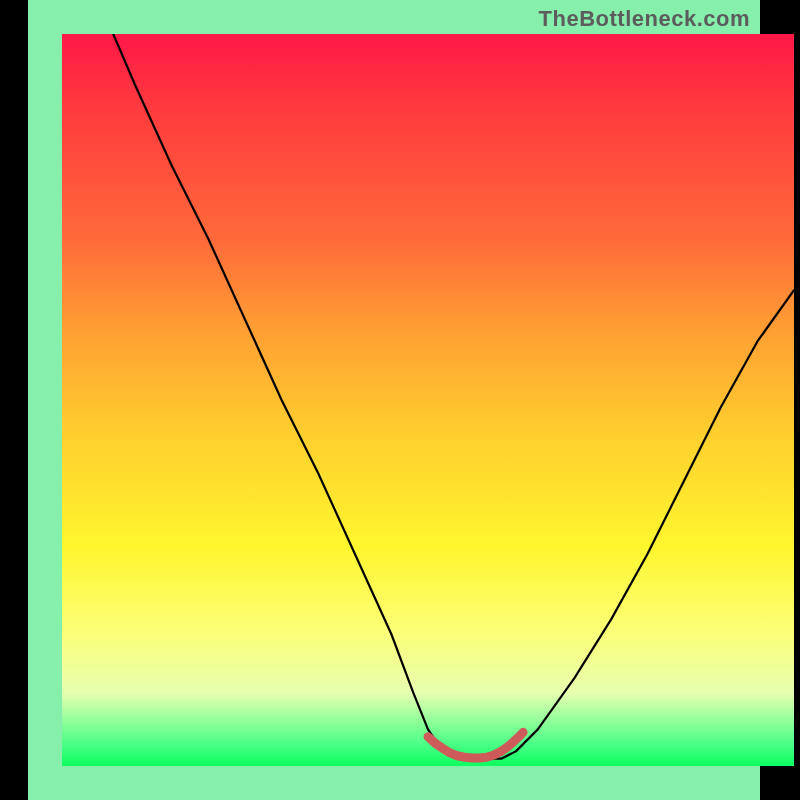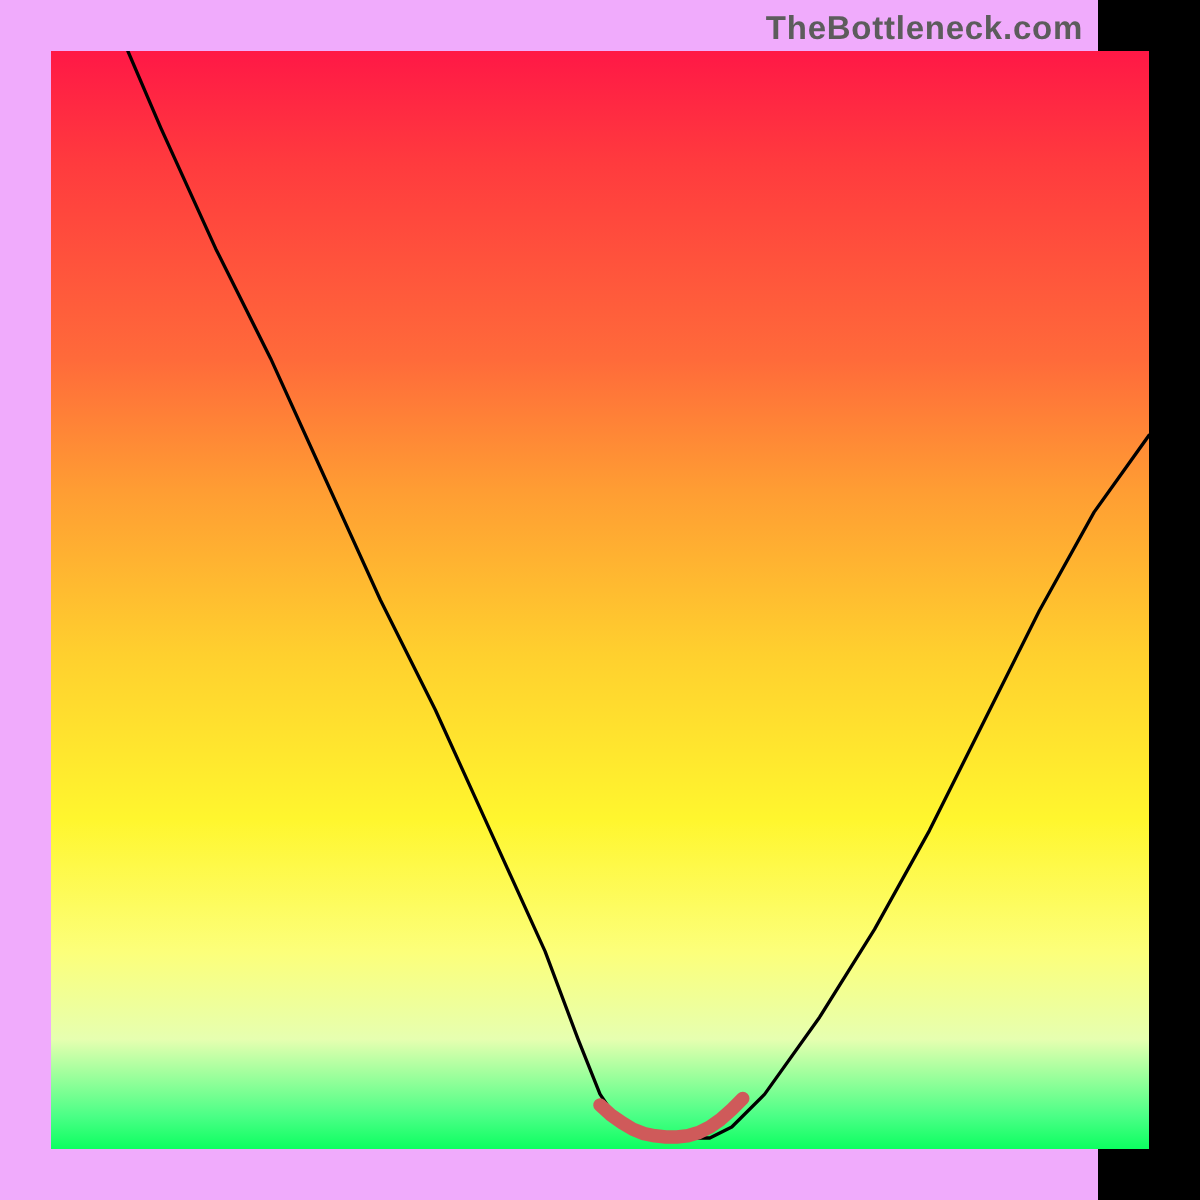--- a/index.html
+++ b/index.html
@@ -8,21 +8,22 @@
     width: 800px;
     height: 800px;
     background: #000;
     font-family: Arial, Helvetica, sans-serif;
     overflow: hidden;
   }
   .frame {
     position: relative;
     width: 732px;
     height: 800px;
-    background: #f0abfc;
+    background: #86efac;
+    margin-left: 28px;
   }
   .watermark {
     position: absolute;
     top: 6px;
     right: 10px;
     color: #5c5c5c;
     font-size: 22px;
     font-weight: 600;
     letter-spacing: 0.5px;
     user-select: none;

